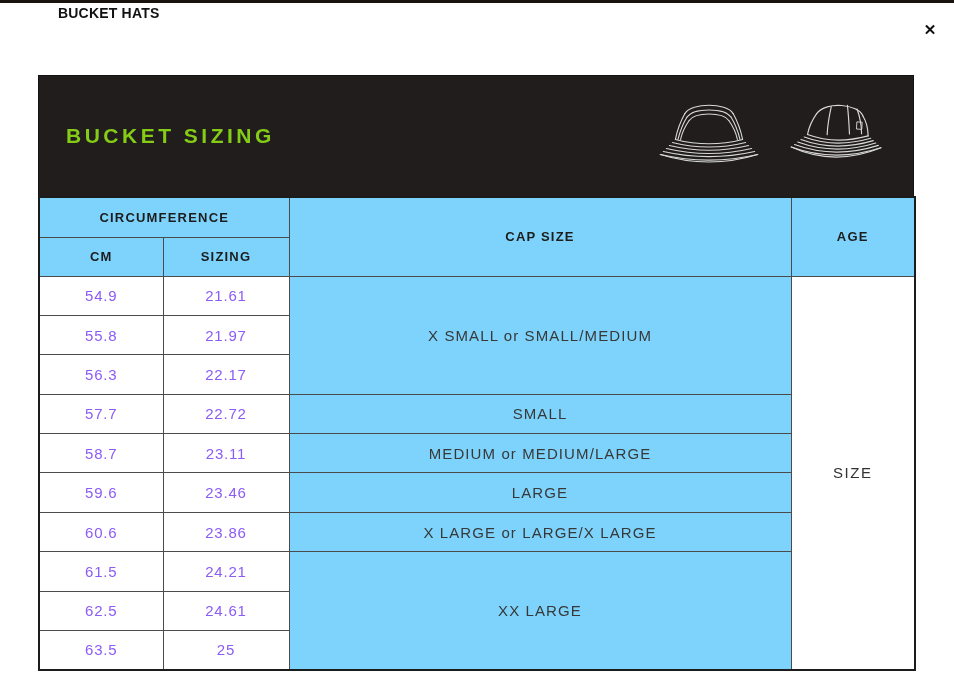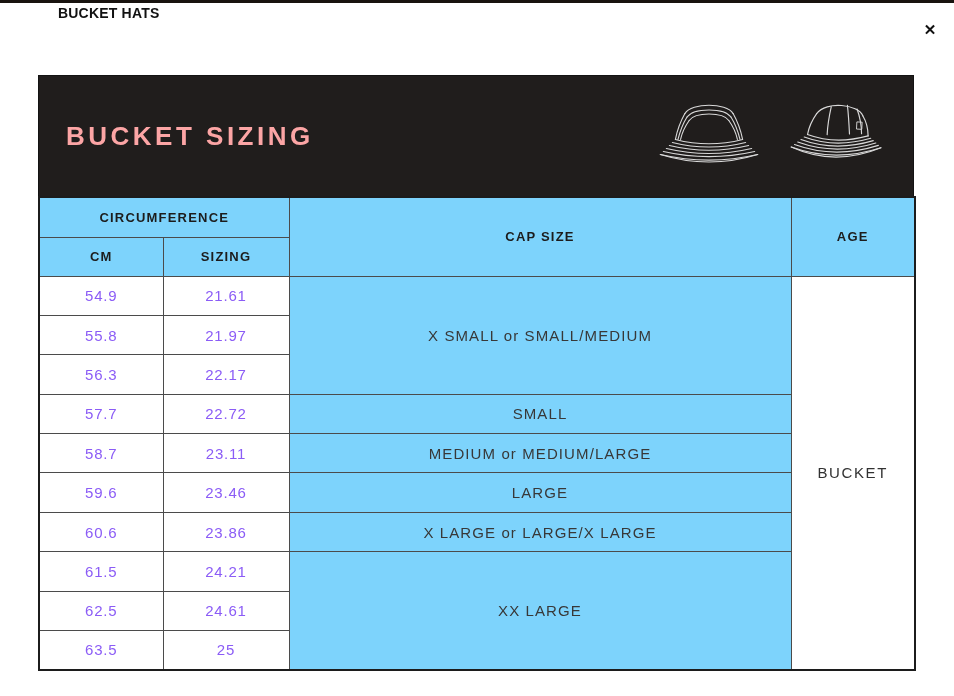--- a/index.html
+++ b/index.html
@@ -65,22 +65,22 @@
     height: 121px;
     background: #201d1c;
     border: 1px solid #131313;
     border-bottom: none;
   }
 
   .banner-title {
     position: absolute;
     left: 27px; top: 50%;
     transform: translateY(-50%);
-    color: #fca5a5;
-    font-size: 26px;
+    color: #84cc16;
+    font-size: 21px;
     font-weight: 700;
     letter-spacing: 3.5px;
   }
 
   .banner-hats {
     position: absolute;
     right: 16px; top: 50%;
     transform: translateY(-50%);
     display: flex;
     align-items: center;
@@ -207,21 +207,21 @@
         <tr class="h2">
           <th>CM</th>
           <th>SIZING</th>
         </tr>
       </thead>
       <tbody>
           <tr>
             <td class="num-cell">54.9</td>
             <td class="num-cell">21.61</td>
             <td class="cap-cell" rowspan="3">X SMALL or SMALL/MEDIUM</td>
-            <td class="age-cell" rowspan="10">BUCKET</td>
+            <td class="age-cell" rowspan="10">SIZE</td>
           </tr>
           <tr>
             <td class="num-cell">55.8</td>
             <td class="num-cell">21.97</td>
           </tr>
           <tr>
             <td class="num-cell">56.3</td>
             <td class="num-cell">22.17</td>
           </tr>
           <tr>

